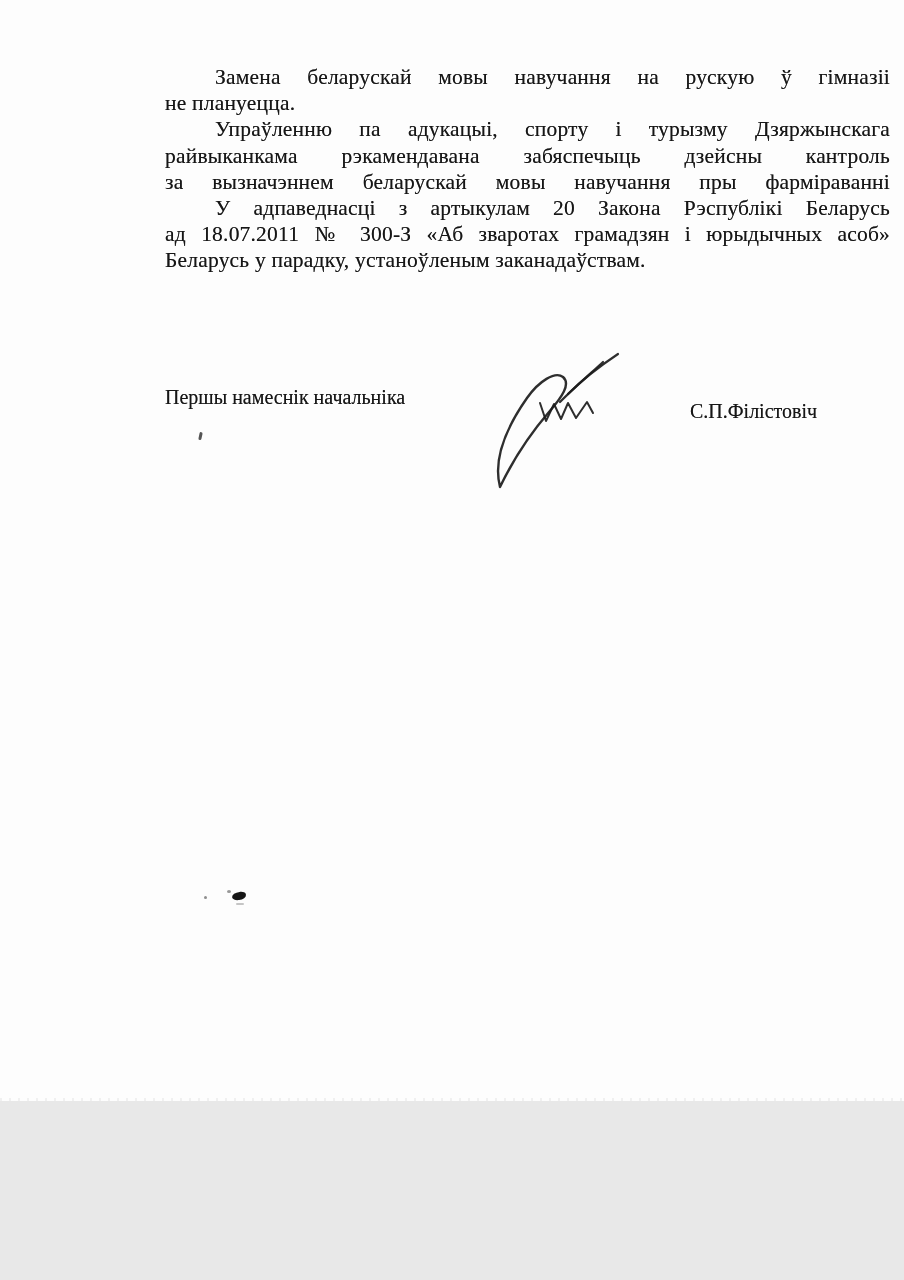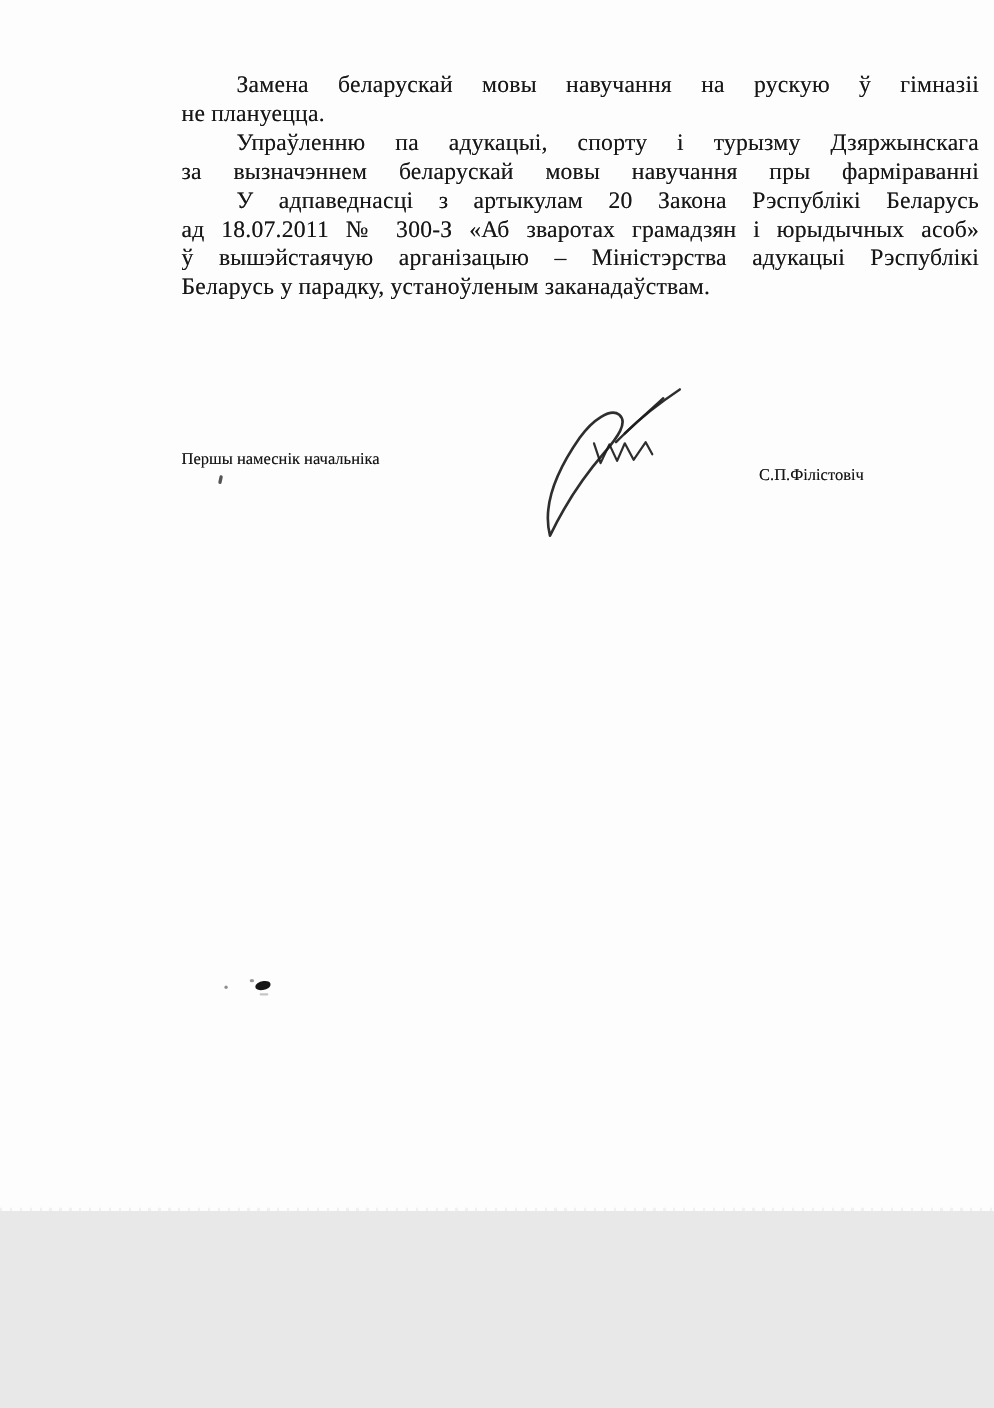--- a/index.html
+++ b/index.html
@@ -25,23 +25,22 @@
     letter-spacing:0.2px;
   }
   .line { width:100%; }
   .line.j { text-align:justify; text-align-last:justify; }
   .line.ind { padding-left:50px; width:675px; }
   
   .sig-row {
     position:absolute;
     left:165px; top:386px;
     width:725px; height:30px;
-    font-size:15px;
+    font-size:20px;
     text-shadow:0 0 0.5px rgba(0,0,0,0.55);
-    margin-top:24px;
   }
   .sig-title { position:absolute; left:0; top:0; }
   .sig-name  { position:absolute; left:525px; top:14px; }
   
   .signature { position:absolute; left:460px; top:340px; }
   .signature path { fill:none; stroke:#1c1c1c; stroke-linecap:round; stroke-linejoin:round; opacity:0.92; }
   
   .footer {
     position:absolute;
     left:155px; top:1138px;
@@ -70,24 +69,24 @@
 </style>
 </head>
 <body>
 
 <div class="page">
 
   <div class="body-text">
       <div class="line j ind">Замена беларускай мовы навучання на рускую ў гімназіі</div>
       <div class="line">не плануецца.</div>
       <div class="line j ind">Упраўленню па адукацыі, спорту і турызму Дзяржынскага</div>
+      <div class="line j">райвыканкама рэкамендавана забяспечыць дзейсны кантроль</div>
       <div class="line j">за вызначэннем беларускай мовы навучання пры фарміраванні</div>
       <div class="line j ind">У адпаведнасці з артыкулам 20 Закона Рэспублікі Беларусь</div>
       <div class="line j">ад 18.07.2011 № 300-З «Аб зваротах грамадзян і юрыдычных асоб»</div>
-      <div class="line j">ў вышэйстаячую арганізацыю – Міністэрства адукацыі Рэспублікі</div>
       <div class="line">Беларусь у парадку, устаноўленым заканадаўствам.</div>
     </div>
 
   <div class="sig-row">
     <span class="sig-title">Першы намеснік начальніка</span>
     <span class="sig-name">С.П.Філістовіч</span>
   </div>
 
   <svg class="signature" width="175" height="155" viewBox="0 0 175 155" xmlns="http://www.w3.org/2000/svg">
     <path stroke-width="2.4" d="M40,147 C33,120 46,88 67,58 C79,41 95,31 103,37 C111,44 102,57 89,72 C70,94 52,122 40,147 Z"></path>

